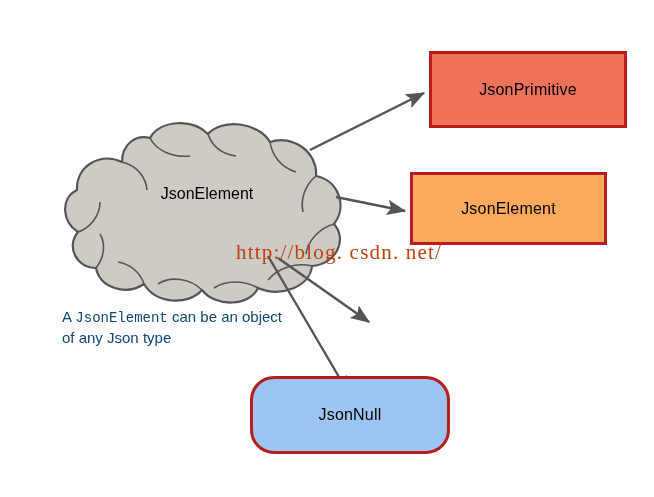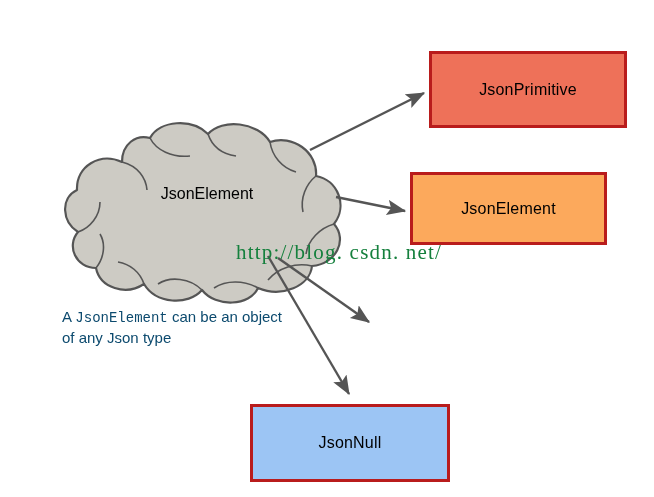--- a/index.html
+++ b/index.html
@@ -64,21 +64,21 @@
     font-family: "Liberation Mono", "DejaVu Sans Mono", monospace;
     font-size: 14px;
   }
   #watermark {
     position: absolute;
     left: 236px;
     top: 240px;
     font-family: "Liberation Serif", serif;
     font-size: 21px;
     letter-spacing: 1.2px;
-    color: #15803d;
+    color: #c2410c;
     white-space: nowrap;
     pointer-events: none;
   }
 </style>
 </head>
 <body>
 
 <div id="canvas">
 
   <svg class="layer" viewBox="0 0 654 497">
@@ -133,19 +133,19 @@
 
   <div class="node-box" style="left:429px; top:51px; width:198px; height:77px; background:#ee7159;">
     <span class="node-label">JsonPrimitive</span>
   </div>
 
   <div class="node-box" style="left:410px; top:172px; width:197px; height:73px; background:#fca95c;">
     <span class="node-label">JsonElement</span>
   </div>
 
 
-  <div class="node-box" style="left:250px; top:404px; width:200px; height:78px; background:#9cc5f4;">
+  <div class="node-box" style="left:250px; top:376px; width:200px; height:78px; background:#9cc5f4;border-radius:24px;">
     <span class="node-label">JsonNull</span>
   </div>
 
   <div id="caption"><span>A </span><span class="mono">JsonElement</span><span> can be an object of any Json type</span></div>
 
 </div>
 
 </body></html>

